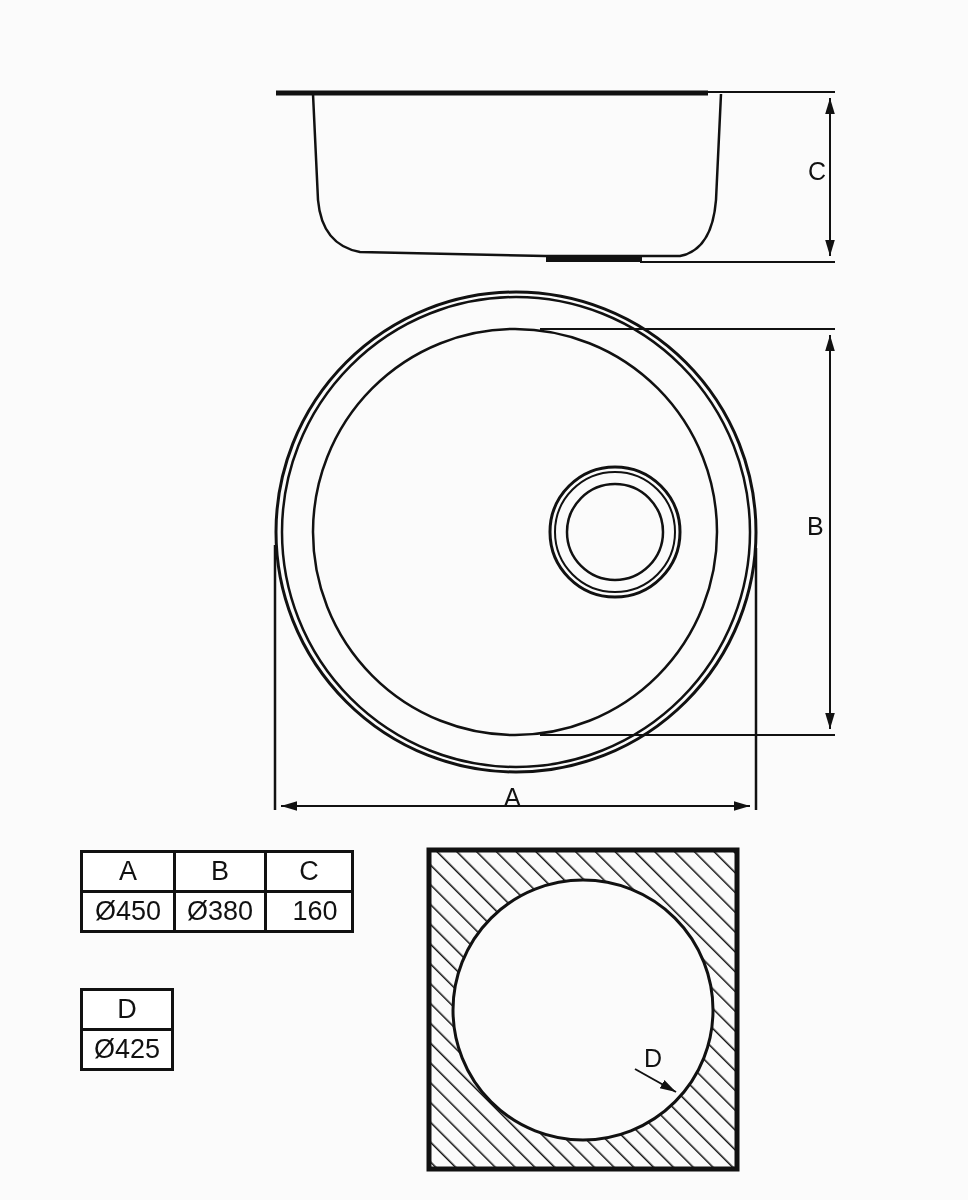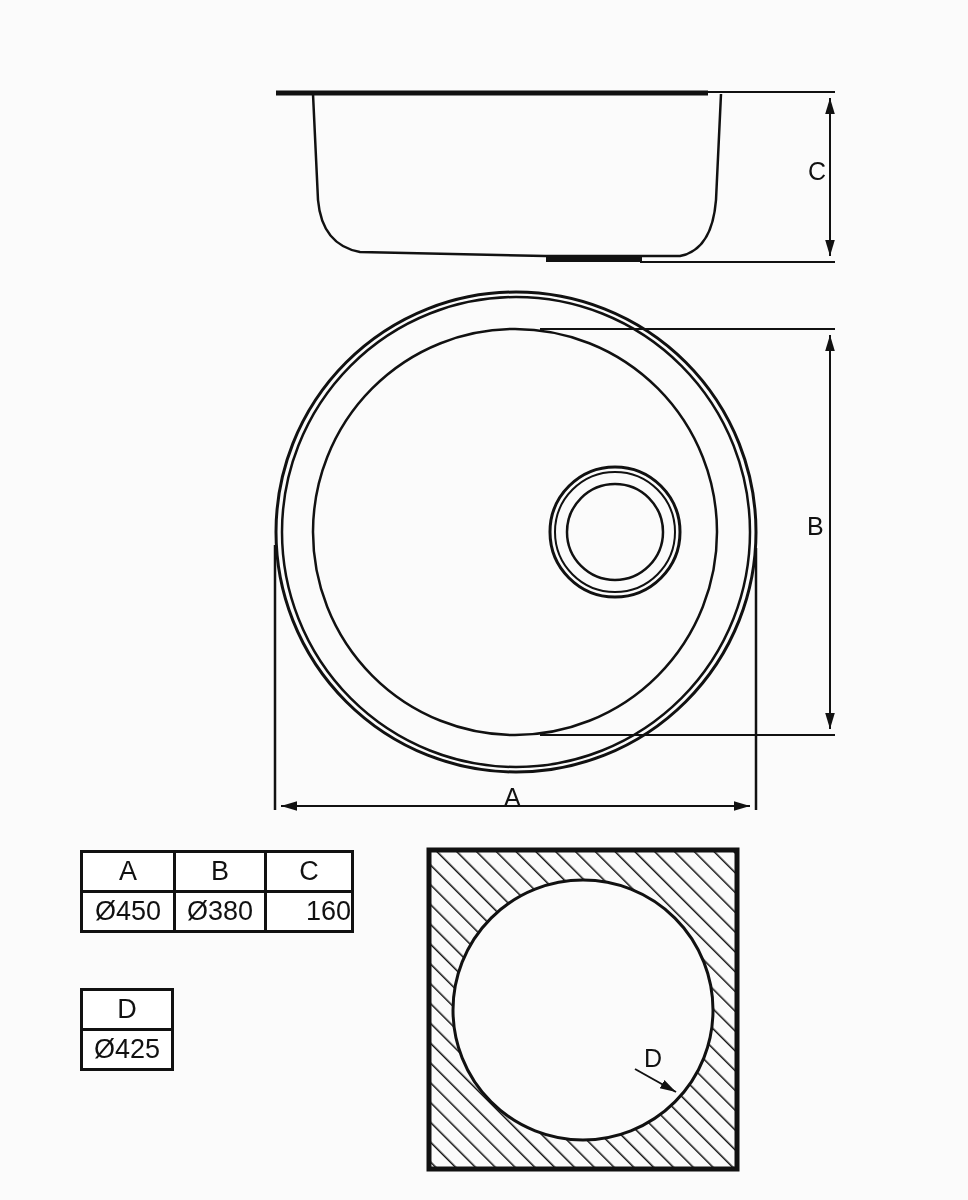--- a/index.html
+++ b/index.html
@@ -64,21 +64,21 @@
 <table class="dimtable" style="left:80px; top:850px; width:274px;">
   <tbody>
       <tr>
     <td style="width:92px">A</td>
     <td style="width:90px">B</td>
     <td style="width:86px">C</td>
   </tr>
   <tr>
     <td>Ø450</td>
     <td>Ø380</td>
-    <td style="text-align:right; padding-left:12px;">160</td>
+    <td style="text-align:center; padding-left:12px;">160</td>
   </tr>
 </tbody>
   </table>
 
 <table class="dimtable" style="left:80px; top:988px; width:94px;">
   <tbody>
       <tr>
     <td>D</td>
   </tr>
   <tr>

